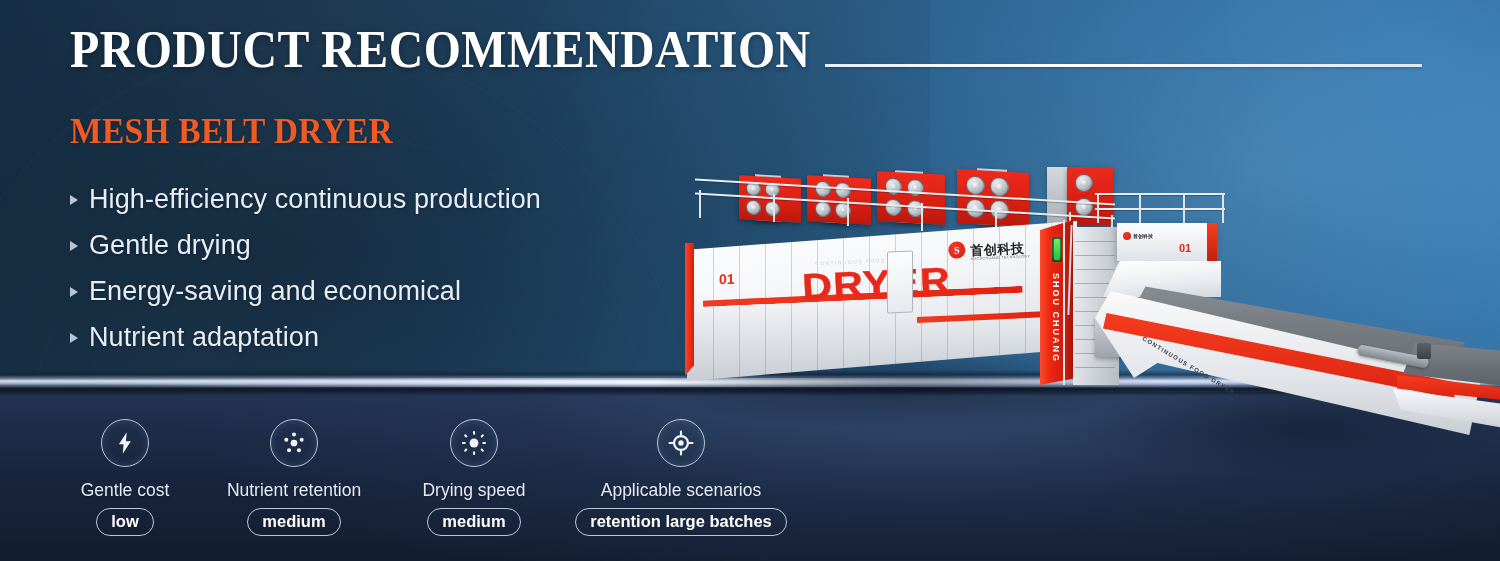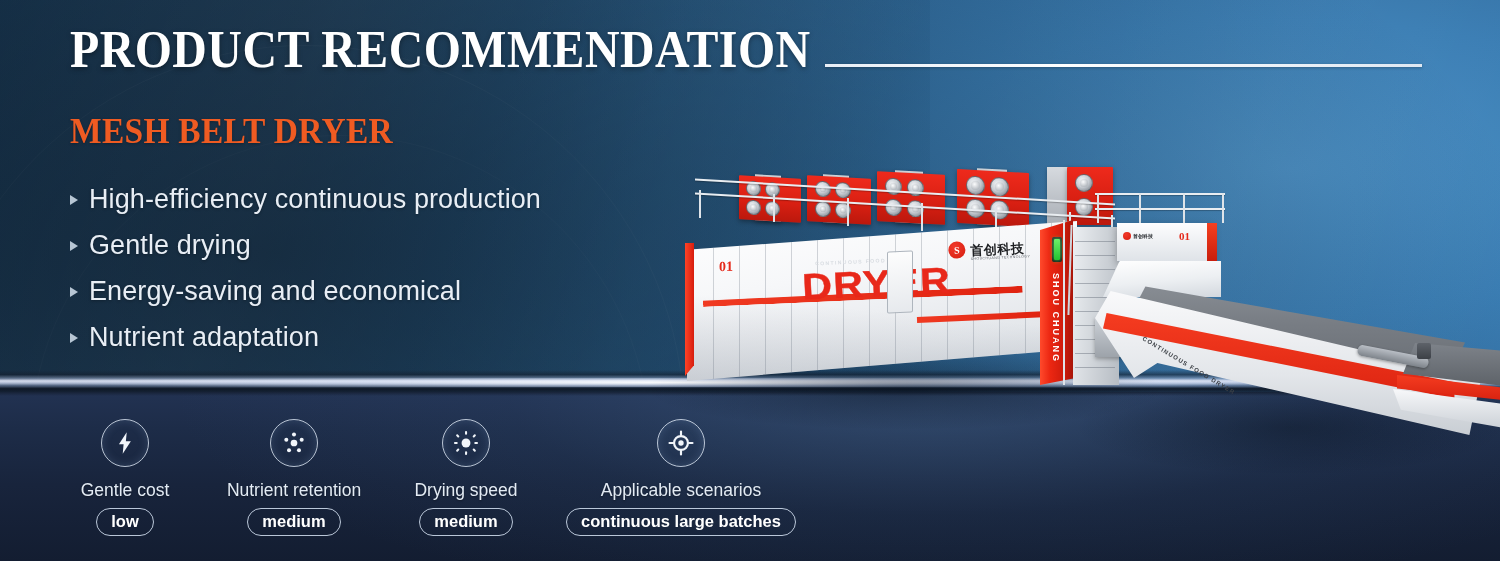--- a/index.html
+++ b/index.html
@@ -164,21 +164,21 @@
   .body-main { position:absolute; background:linear-gradient(170deg,#ffffff 0%,#f6f7f9 35%,#e4e7eb 72%,#cfd4da 100%);
                box-shadow:0 6px 18px rgba(0,0,0,.40); }
   .body-top { position:absolute; background:linear-gradient(180deg,#fdfdfe,#e9ecf0); }
   .panel-line { position:absolute; width:1px; background:rgba(110,120,132,.30); }
   .red-stripe { position:absolute; background:linear-gradient(90deg,#f03a22,#e02310); }
   .red-edge { position:absolute; background:linear-gradient(90deg,#ff4326,#d61d0e); box-shadow:0 2px 6px rgba(0,0,0,.35); }
 
   .door { position:absolute; background:linear-gradient(175deg,#fdfdfd,#e6e9ed);
           border:1.4px solid #aeb5bd; border-radius:2px; }
 
-  .numtag { position:absolute; color:#e5291a; font-weight:700; font-family:Liberation Serif, serif; }
+  .numtag { position:absolute; color:#e5291a; font-weight:700; font-family:Liberation Sans, sans-serif;margin-top:12px; }
 
   .brandwrap { position:absolute; }
   .brand-small { font-size:5.2px; color:#d9dde2; letter-spacing:1.3px; font-weight:700; white-space:nowrap; }
   .brand-big { font-weight:700; color:#e8281a; letter-spacing:1px; line-height:1;
                font-family:"Liberation Sans",sans-serif; white-space:nowrap;
                -webkit-text-stroke:0.4px #e8281a; }
 
   .logo-badge { position:absolute; border-radius:50%;
                 background:radial-gradient(circle at 38% 32%, #f2392a, #d51d0f);
                 display:flex; align-items:center; justify-content:center;
@@ -455,21 +455,21 @@
             <circle cx="16.6" cy="18.6" r="1.85"></circle>
             <circle cx="7.4" cy="18.6" r="1.85"></circle>
             <circle cx="4.9" cy="9" r="1.85"></circle>
           </g>
         </svg>
       </div>
       <div class="slabel">Nutrient retention</div>
       <div class="pill">medium</div>
     </div>
 
-    <div class="stat" style="left:388px; top:5px; width:156px;">
+    <div class="stat" style="left:396px; top:5px; width:156px;">
       <div class="ring">
         <svg width="26" height="26" viewBox="0 0 24 24">
           <g fill="#f1f5fa">
             <circle cx="12" cy="12" r="4.1"></circle>
             <rect x="11.1" y="0.9" width="1.9" height="3.5" rx="0.9"></rect>
             <rect x="11.1" y="19.6" width="1.9" height="3.5" rx="0.9"></rect>
             <rect x="0.9" y="11.1" width="3.5" height="1.9" rx="0.9"></rect>
             <rect x="19.6" y="11.1" width="3.5" height="1.9" rx="0.9"></rect>
             <rect x="3.4" y="3.8" width="1.9" height="3.3" rx="0.9" transform="rotate(-45 4.35 5.45)"></rect>
             <rect x="18.7" y="16.9" width="1.9" height="3.3" rx="0.9" transform="rotate(-45 19.65 18.55)"></rect>
@@ -486,18 +486,18 @@
       <div class="ring">
         <svg width="26" height="26" viewBox="0 0 24 24">
           <g fill="none" stroke="#f1f5fa" stroke-width="2">
             <circle cx="12" cy="12" r="6.4"></circle>
             <path d="M12 1.4v3.2M12 19.4v3.2M1.4 12h3.2M19.4 12h3.2" stroke-linecap="round"></path>
           </g>
           <circle cx="12" cy="12" r="2.5" fill="#f1f5fa"></circle>
         </svg>
       </div>
       <div class="slabel">Applicable scenarios</div>
-      <div class="pill">continuous large batches</div>
+      <div class="pill">retention large batches</div>
     </div>
 
   </div>
 
 </div>
 
 </body></html>

